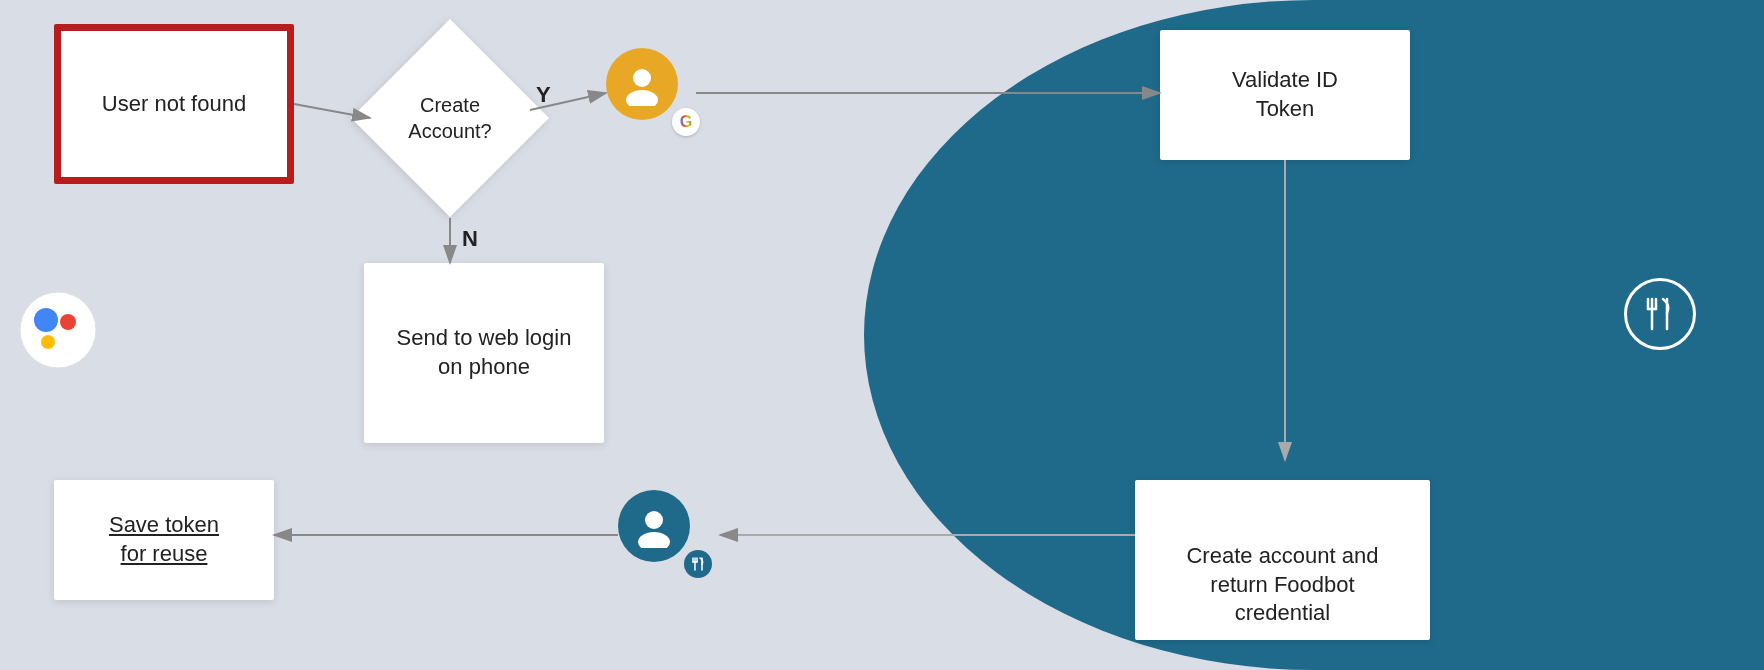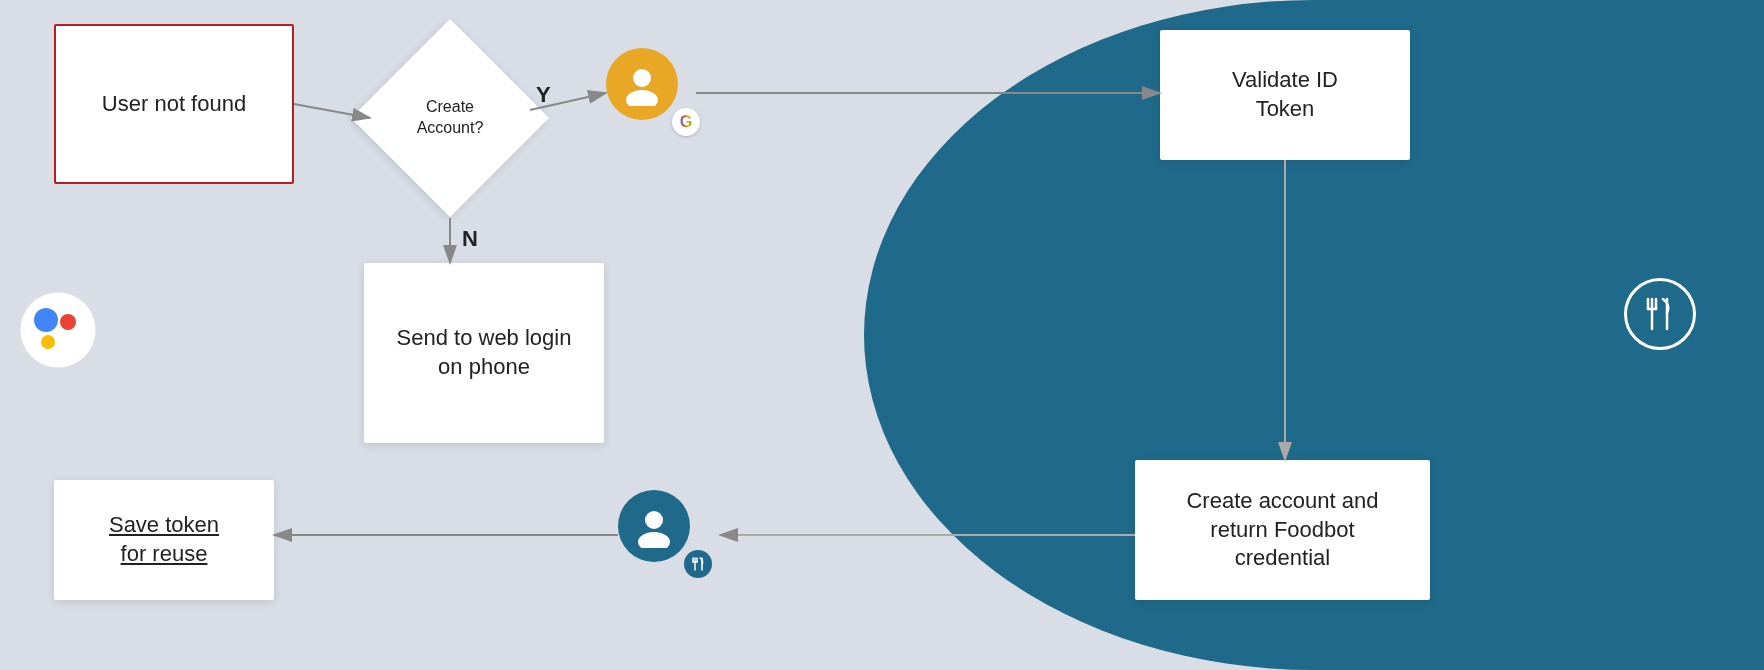--- a/index.html
+++ b/index.html
@@ -52,21 +52,21 @@
       line-height: 1.3;
       color: #222;
       padding: 12px 18px;
     }
 
     .box-user-not-found {
       left: 54px;
       top: 24px;
       width: 240px;
       height: 160px;
-      border: 2px solid #b91c1c;
+      border: 7px solid #b91c1c;
     }
 
     .box-web-login {
       left: 364px;
       top: 263px;
       width: 240px;
       height: 180px;
       border: none;
       box-shadow: 0 2px 8px rgba(0,0,0,0.12);
     }
@@ -85,25 +85,26 @@
       left: 1160px;
       top: 30px;
       width: 250px;
       height: 130px;
       border: none;
       box-shadow: 0 2px 8px rgba(0,0,0,0.12);
     }
 
     .box-create-account {
       left: 1135px;
-      top: 460px;
+      top: 480px;
       width: 295px;
-      height: 140px;
+      height: 160px;
       border: none;
       box-shadow: 0 2px 8px rgba(0,0,0,0.12);
+      align-items: flex-end;
     }
 
     
     .diamond-container {
       position: absolute;
       left: 370px;
       top: 18px;
       width: 160px;
       height: 200px;
       display: flex;
@@ -115,21 +116,21 @@
       width: 140px;
       height: 140px;
       background: white;
       transform: rotate(45deg);
       box-shadow: 0 2px 8px rgba(0,0,0,0.12);
     }
 
     .diamond-label {
       position: absolute;
       text-align: center;
-      font-size: 16px;
+      font-size: 20px;
       font-weight: 400;
       color: #222;
       line-height: 1.3;
       transform: none;
       width: 100px;
     }
 
     
     svg.arrows {
       position: absolute;

